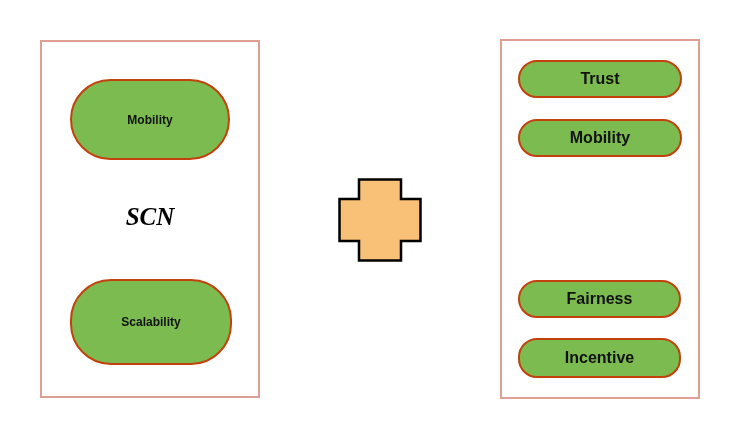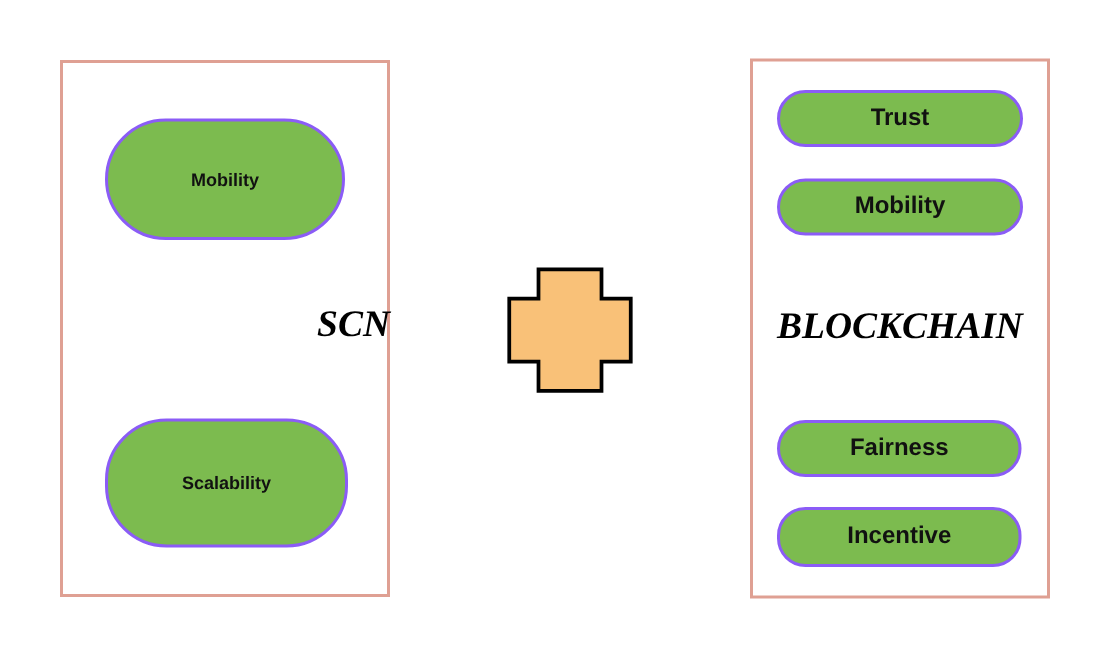--- a/index.html
+++ b/index.html
@@ -16,21 +16,21 @@
     background: #ffffff;
     border: 2px solid #dfa093;
     box-sizing: border-box;
   }
   .group-box.left  { left: 40px;  top: 40px; width: 220px; height: 358px; }
   .group-box.right { left: 500px; top: 39px; width: 200px; height: 360px; }
 
   .pill {
     position: absolute;
     background: #7cbb4f;
-    border: 2px solid #8b5cf6;
+    border: 2px solid #c2410c;
     box-sizing: border-box;
     display: flex;
     align-items: center;
     justify-content: center;
     font-weight: bold;
     color: #111111;
   }
   .pill.large { border-radius: 41px; font-size: 12px; }
   .pill.small { border-radius: 19px; font-size: 16px; }
 
@@ -43,21 +43,21 @@
 
   .box-title {
     position: absolute;
     text-align: center;
     font-family: "Liberation Serif", serif;
     font-style: italic;
     font-weight: bold;
     color: #000000;
     line-height: 1;
   }
-  .box-title.scn        { left: 40px;  top: 204px; width: 220px; font-size: 25px; text-align: right; }
+  .box-title.scn        { left: 40px;  top: 204px; width: 220px; font-size: 25px; }
   .box-title.blockchain { left: 500px; top: 205px; width: 200px; font-size: 25px; }
 
   .plus-wrap {
     position: absolute;
     left: 338px;
     top: 178px;
     width: 84px;
     height: 84px;
   }
   .plus-wrap svg { display: block; width: 100%; height: 100%; }
@@ -74,17 +74,16 @@
 
   <div class="plus-wrap">
     <svg viewBox="0 0 84 84" xmlns="http://www.w3.org/2000/svg">
       <path d="M 21 1.5 H 63 V 21 H 82.5 V 63 H 63 V 82.5 H 21 V 63 H 1.5 V 21 H 21 Z" stroke="#000000" stroke-width="2.5" stroke-linejoin="miter" fill="#f9c178"></path>
     </svg>
   </div>
 
   <div class="group-box right"></div>
   <div class="pill small trust">Trust</div>
   <div class="pill small security">Mobility</div>
-  <div class="box-title blockchain">BLOCKCHAIN</div>
   <div class="pill small fairness">Fairness</div>
   <div class="pill small incentive">Incentive</div>
 
 </div>
 
 </body></html>

